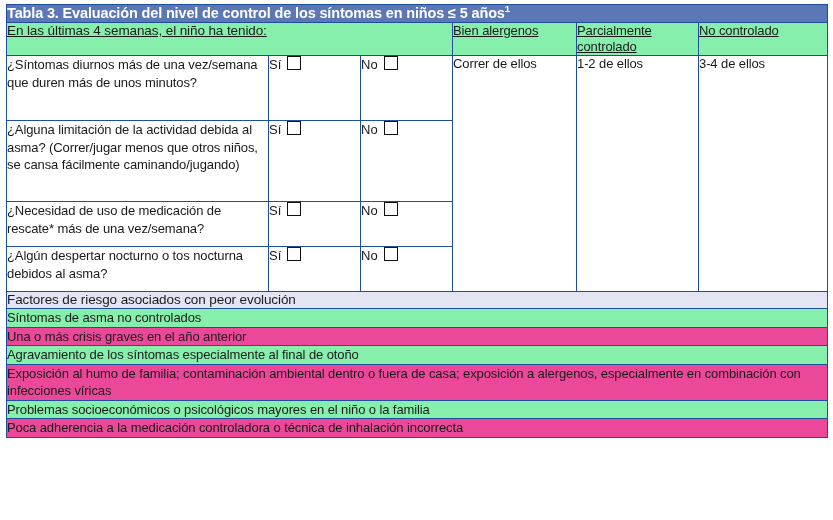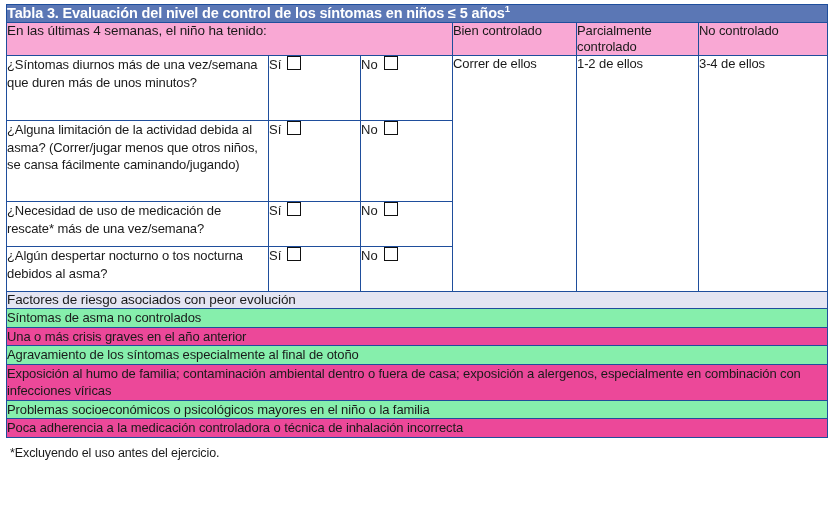--- a/index.html
+++ b/index.html
@@ -53,21 +53,22 @@
     white-space: nowrap;
   }
   .title-text sup {
     font-size: 9.5px;
     vertical-align: super;
     line-height: 0;
   }
 
   
   .sub {
-    background: #f9a8d4;
+    background: #86efac;
+    text-decoration: underline;
   }
   .sub-q {
     padding: 6px 8px 6px 8px;
     font-size: 13.5px;
     font-weight: bold;
     line-height: 16px;
     letter-spacing: -0.1px;
   }
   .sub-c {
     padding: 6px 6px 6px 7px;
@@ -150,21 +151,21 @@
     <tbody>
 
       <tr>
         <td class="title-cell" colspan="6">
           <div class="title-text"><span>Tabla 3. Evaluación del nivel de control de los síntomas en niños ≤ 5 años</span><sup>1</sup></div>
         </td>
       </tr>
 
       <tr class="sub">
         <td class="sub-q" colspan="3">En las últimas 4 semanas, el niño ha tenido:</td>
-        <td class="sub-c">Bien controlado</td>
+        <td class="sub-c">Bien alergenos</td>
         <td class="sub-c">Parcialmente controlado</td>
         <td class="sub-c">No controlado</td>
       </tr>
 
       <tr>
         <td class="q-text" style="height:64px">¿Síntomas diurnos más de una vez/semana que duren más de unos minutos?</td>
         <td class="opt"><span>Sí</span><span class="box"></span></td>
         <td class="opt"><span>No</span><span class="box"></span></td>
         <td class="ctrl" rowspan="4">Correr de ellos</td>
         <td class="ctrl" rowspan="4">1-2 de ellos</td>
@@ -208,15 +209,14 @@
       <tr>
         <td class="risk plain" colspan="6">Problemas socioeconómicos o psicológicos mayores en el niño o la familia</td>
       </tr>
       <tr>
         <td class="risk tint" colspan="6">Poca adherencia a la medicación controladora o técnica de inhalación incorrecta</td>
       </tr>
 
     </tbody>
   </table>
 
-  <div class="footnote">*Excluyendo el uso antes del ejercicio.</div>
 
 </div>
 
 </body></html>

